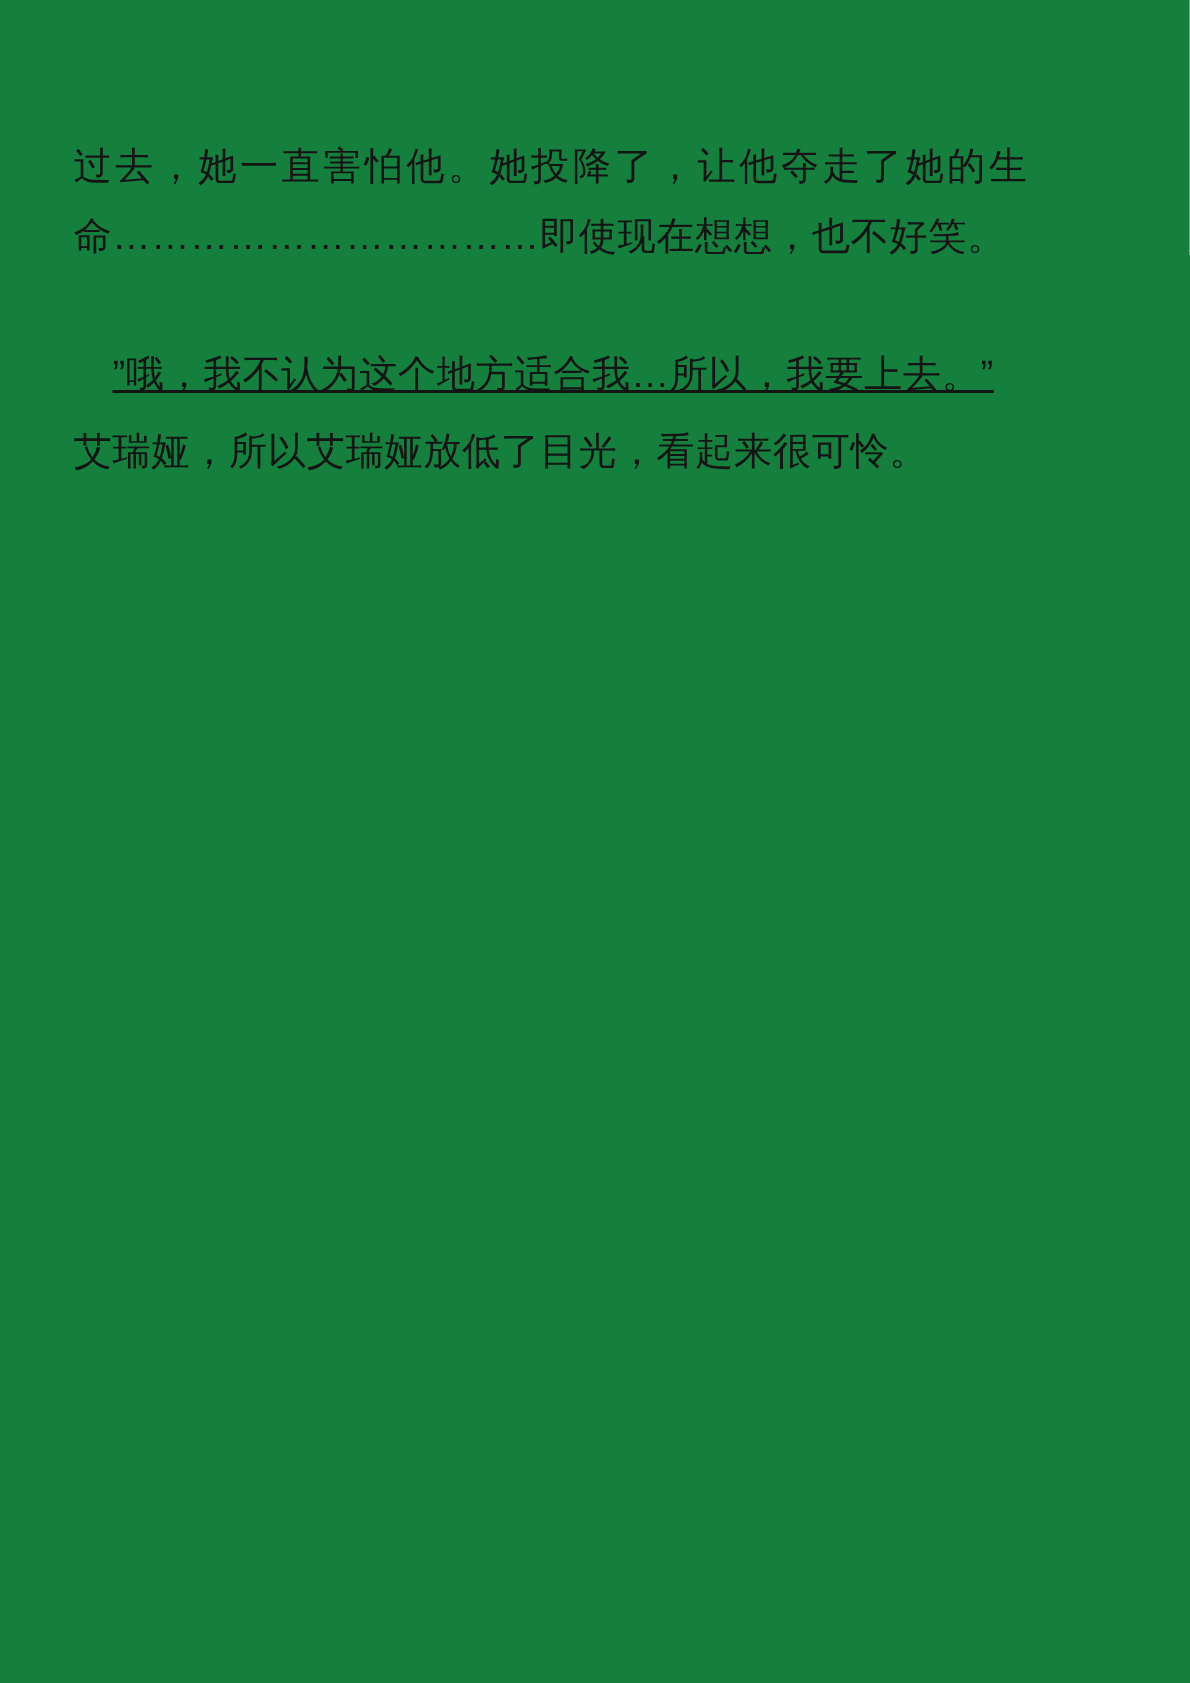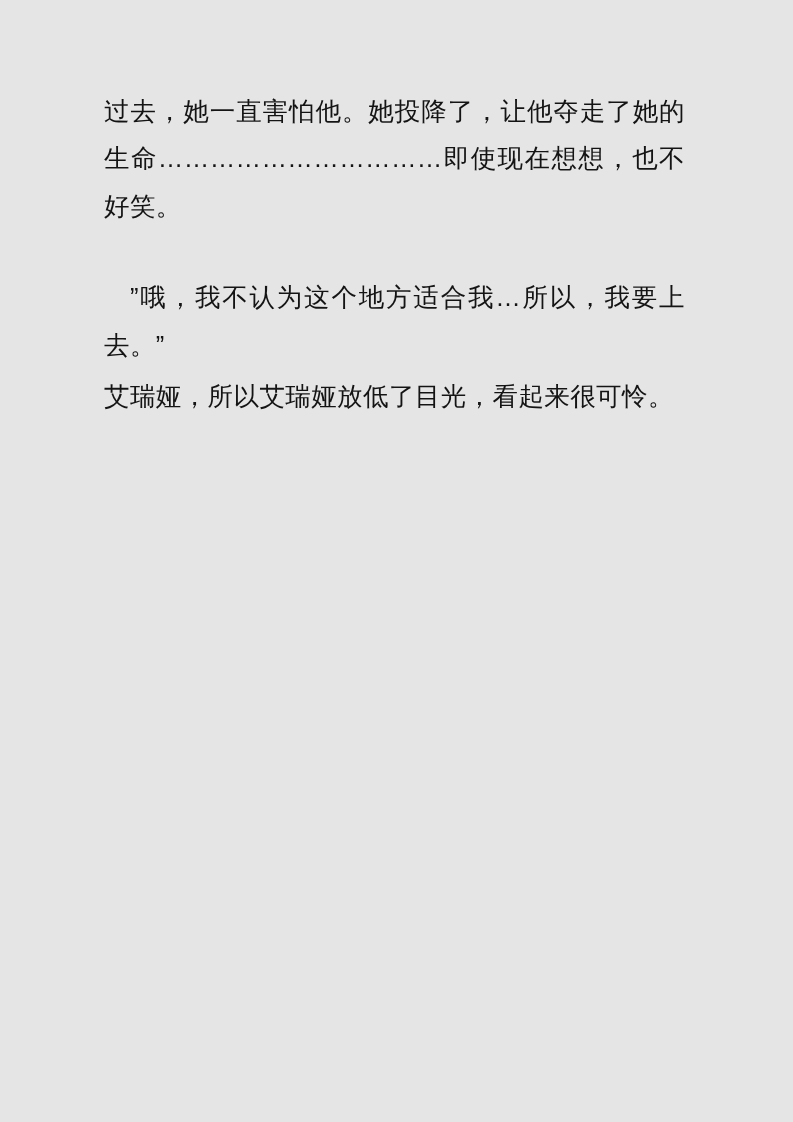--- a/index.html
+++ b/index.html
@@ -11,41 +11,42 @@
     width: 793px;
     height: 1122px;
     font-family: "Liberation Sans", "DejaVu Sans", sans-serif;
     color: #141414;
     overflow: hidden;
   }
   .page {
     box-sizing: border-box;
     width: 793px;
     height: 1122px;
-    padding: 88px 108px 60px 104px;
-    background: #e5e5e5;
+    padding: 88px 108px 60px 49px;
+    background: #15803d;
   }
   .para {
     font-size: 25.5px;
     line-height: 1.86;
     letter-spacing: 0.4px;
     text-align: justify;
     text-justify: inter-character;
     margin: 0 0 20px 0;
     color: #141414;
     font-weight: 400;
   }
   .para.gap-large {
     margin-bottom: 30px;
   }
   .para.indent {
     text-indent: 26px;
   }
   .para.tight {
     margin-bottom: 4px;
+    text-decoration: underline;
   }
   .spacer-block {
     height: 14px;
   }
 </style>
 </head>
 <body>
 
 <div class="page">
 

